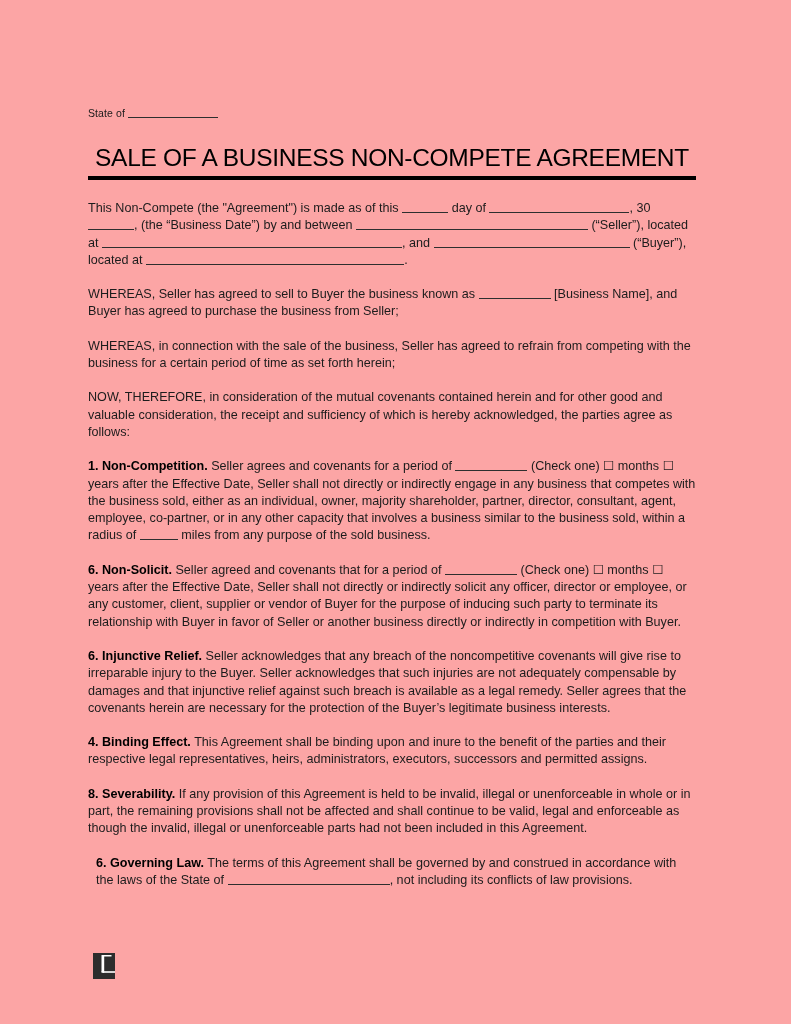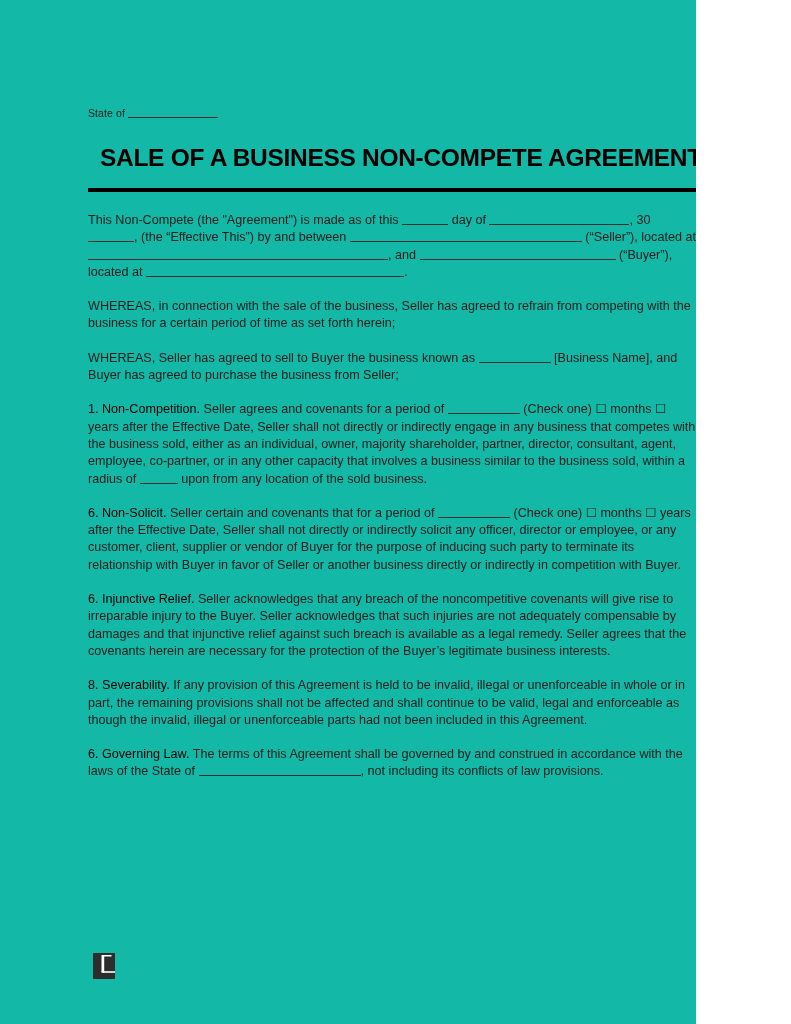--- a/index.html
+++ b/index.html
@@ -10,23 +10,23 @@
   body {
     width: 791px;
     height: 1024px;
     font-family: "Liberation Sans", sans-serif;
     color: #000000;
     -webkit-font-smoothing: antialiased;
   }
 
   .page {
     position: relative;
-    width: 696px;
+    width: 791px;
     height: 1024px;
-    background: #14b8a6;
+    background: #fca5a5;
     box-sizing: border-box;
     padding: 12px;
     overflow: hidden;
   }
 
   .content {
     position: absolute;
     left: 88px;
     top: 106px;
     width: 608px;
@@ -38,47 +38,47 @@
     line-height: 14px;
     color: #1a1a1a;
     margin: 0 0 24px 0;
     white-space: nowrap;
     letter-spacing: 0.1px;
   }
 
   
   .doc-title {
     font-size: 24.5px;
-    font-weight: bold;
+    font-weight: normal;
     line-height: 28px;
     letter-spacing: -0.3px;
     text-align: center;
-    margin: 12px;
+    margin: 0;
     padding: 0 0 4px 0;
     color: #000;
     white-space: nowrap;
   }
   .title-rule {
     height: 4px;
     background: #000000;
     width: 100%;
     margin: 0 0 20px 0;
   }
 
   
   .para {
     font-size: 12.6px;
     line-height: 17.3px;
     color: #1c1c1c;
     margin: 0 0 17px 0;
     text-align: left;
     letter-spacing: 0.0px;
   }
-  .para:last-child { margin-bottom: 0; }
-  .para b { font-weight: normal; color: #000; }
+  .para:last-child { margin-bottom: 0; margin-left: 8px; }
+  .para b { font-weight: bold; color: #000; }
 
   
   .u {
     display: inline-block;
     border-bottom: 1px solid #2e2e2e;
     height: 11px;
     margin-bottom: -1px;
     vertical-align: baseline;
   }
   .u-xs  { width: 38px; }
@@ -119,67 +119,72 @@
       <span class="u u-md"></span>
     </div>
 
     <h1 class="doc-title">SALE OF A BUSINESS NON-COMPETE AGREEMENT</h1>
     <div class="title-rule"></div>
 
     <p class="para">
       <span>This Non-Compete (the "Agreement") is made as of this</span>
       <span class="u u-sm"></span>
       <span>day of</span>
-      <span class="u u-xl"></span><span>, 30</span><span class="u u-sm"></span><span>, (the “Effective This”) by and between</span>
+      <span class="u u-xl"></span><span>, 30</span><span class="u u-sm"></span><span>, (the “Business Date”) by and between</span>
       <span class="u u-w2"></span>
       <span>(“Seller”), located at</span>
       <span class="u u-w4"></span><span>, and</span>
       <span class="u u-w1"></span>
       <span>(“Buyer”), located at</span>
       <span class="u u-w3"></span><span>.</span>
     </p>
 
-    <p class="para">WHEREAS, in connection with the sale of the business, Seller has agreed to refrain from competing with the business for a certain period of time as set forth herein;</p>
-
     <p class="para">
       <span>WHEREAS, Seller has agreed to sell to Buyer the business known as</span>
       <span class="u u-smd"></span>
       <span>[Business Name], and Buyer has agreed to purchase the business from Seller;</span>
     </p>
 
+    <p class="para">WHEREAS, in connection with the sale of the business, Seller has agreed to refrain from competing with the business for a certain period of time as set forth herein;</p>
+
+    <p class="para">NOW, THEREFORE, in consideration of the mutual covenants contained herein and for other good and valuable consideration, the receipt and sufficiency of which is hereby acknowledged, the parties agree as follows:</p>
 
     <p class="para">
       <b>1. Non-Competition.</b>
       <span>Seller agrees and covenants for a period of</span>
       <span class="u u-smd"></span>
       <span>(Check one)</span>
       <span class="cb">☐</span>
       <span>months</span>
       <span class="cb">☐</span>
       <span>years after the Effective Date, Seller shall not directly or indirectly engage in any business that competes with the business sold, either as an individual, owner, majority shareholder, partner, director, consultant, agent, employee, co-partner, or in any other capacity that involves a business similar to the business sold, within a radius of</span>
       <span class="u u-xs"></span>
-      <span>upon from any location of the sold business.</span>
+      <span>miles from any purpose of the sold business.</span>
     </p>
 
     <p class="para">
       <b>6. Non-Solicit.</b>
-      <span>Seller certain and covenants that for a period of</span>
+      <span>Seller agreed and covenants that for a period of</span>
       <span class="u u-smd"></span>
       <span>(Check one)</span>
       <span class="cb">☐</span>
       <span>months</span>
       <span class="cb">☐</span>
       <span>years after the Effective Date, Seller shall not directly or indirectly solicit any officer, director or employee, or any customer, client, supplier or vendor of Buyer for the purpose of inducing such party to terminate its relationship with Buyer in favor of Seller or another business directly or indirectly in competition with Buyer.</span>
     </p>
 
     <p class="para">
       <b>6. Injunctive Relief.</b>
       <span>Seller acknowledges that any breach of the noncompetitive covenants will give rise to irreparable injury to the Buyer. Seller acknowledges that such injuries are not adequately compensable by damages and that injunctive relief against such breach is available as a legal remedy. Seller agrees that the covenants herein are necessary for the protection of the Buyer’s legitimate business interests.</span>
     </p>
 
+    <p class="para">
+      <b>4. Binding Effect.</b>
+      <span>This Agreement shall be binding upon and inure to the benefit of the parties and their respective legal representatives, heirs, administrators, executors, successors and permitted assigns.</span>
+    </p>
 
     <p class="para">
       <b>8. Severability.</b>
       <span>If any provision of this Agreement is held to be invalid, illegal or unenforceable in whole or in part, the remaining provisions shall not be affected and shall continue to be valid, legal and enforceable as though the invalid, illegal or unenforceable parts had not been included in this Agreement.</span>
     </p>
 
     <p class="para">
       <b>6. Governing Law.</b>
       <span>The terms of this Agreement shall be governed by and construed in accordance with the laws of the State of</span>
       <span class="u u-xxl"></span><span>, not including its conflicts of law provisions.</span>

